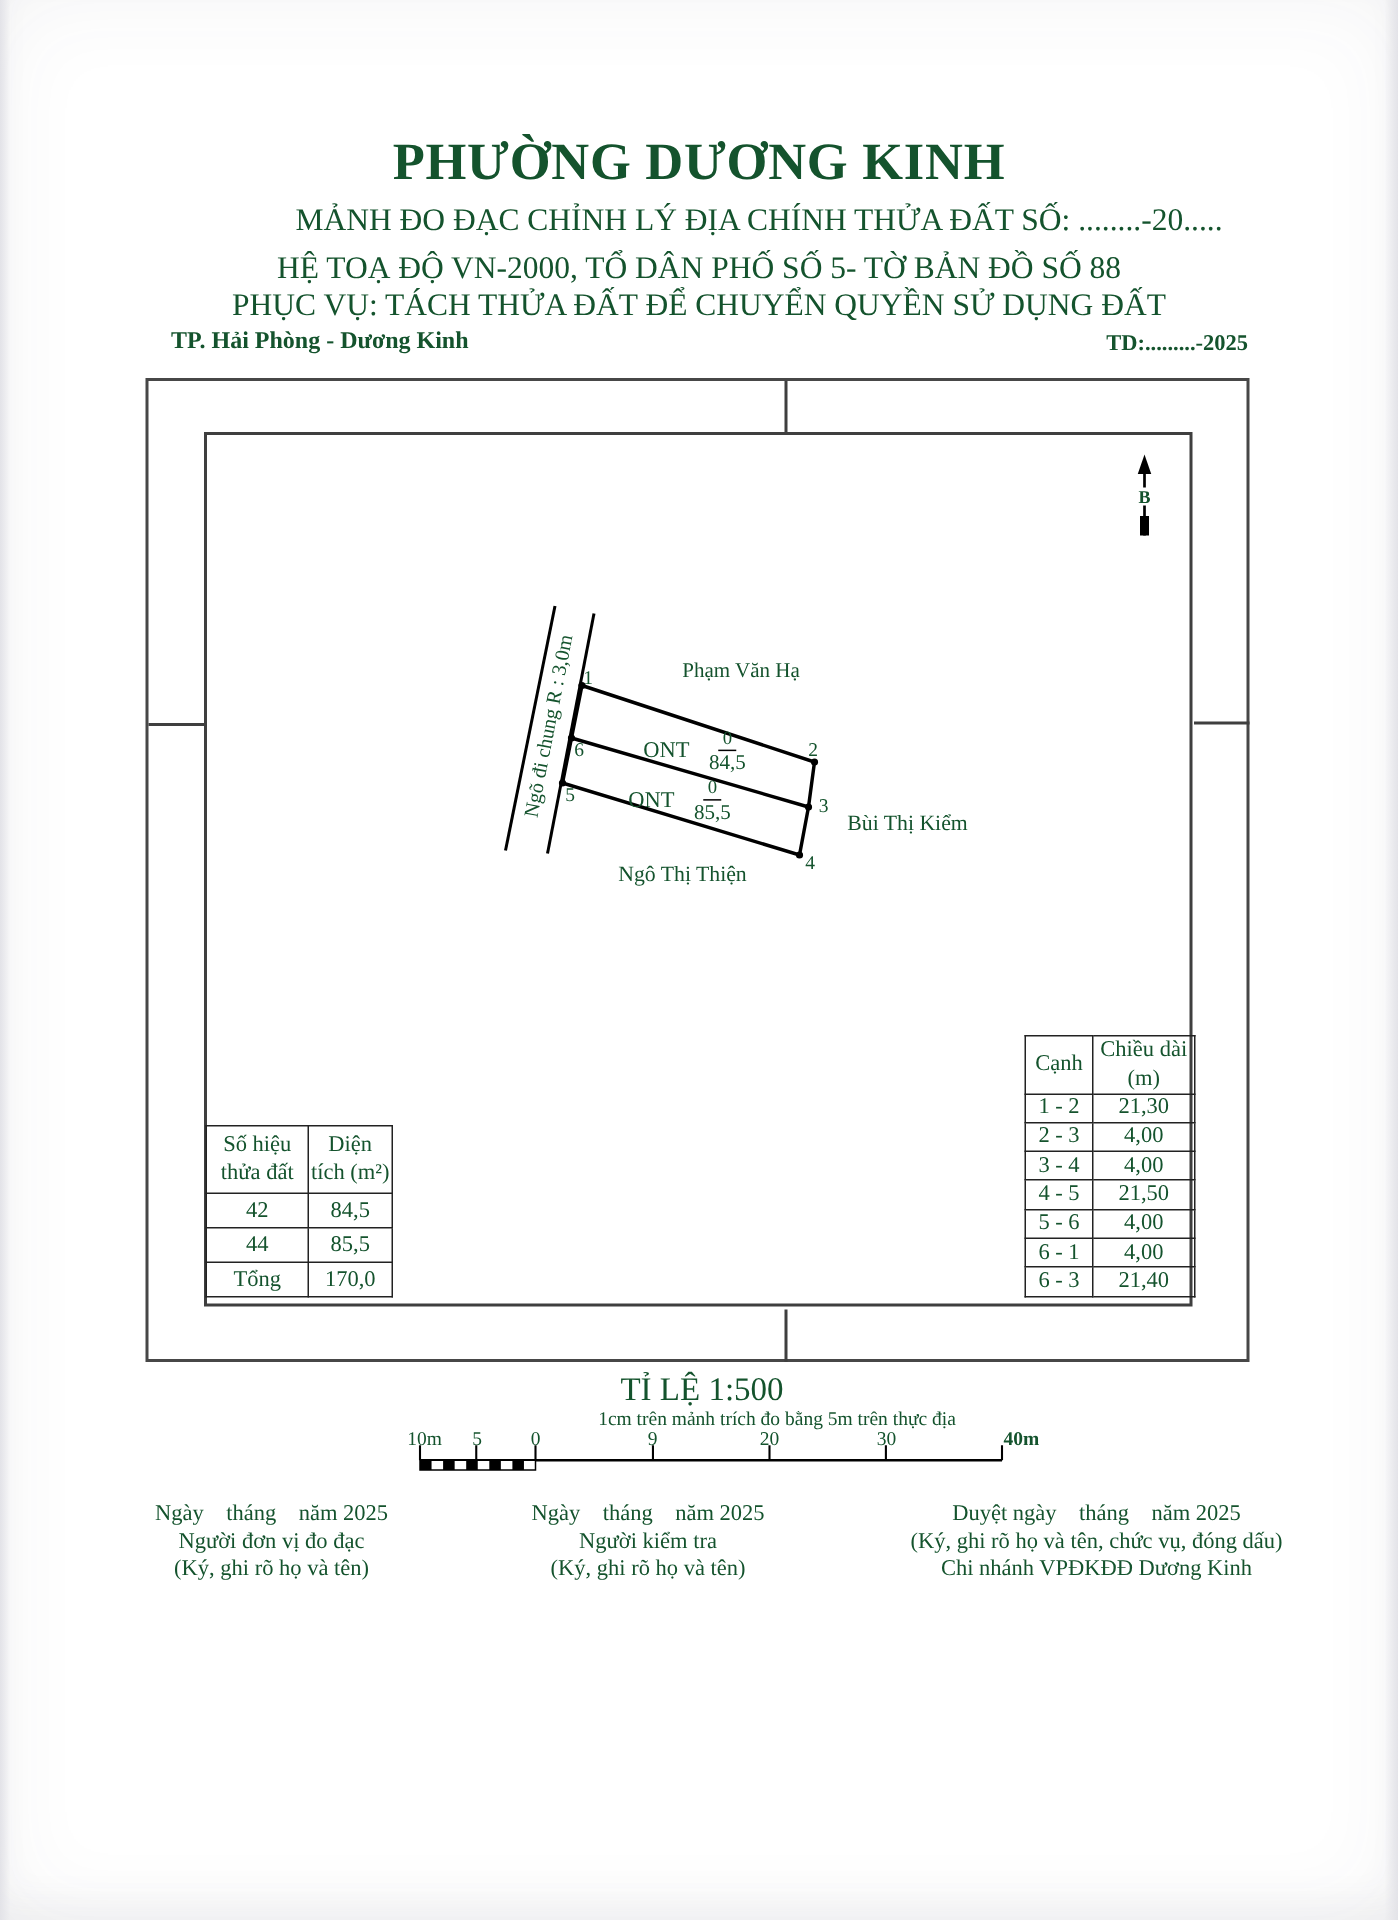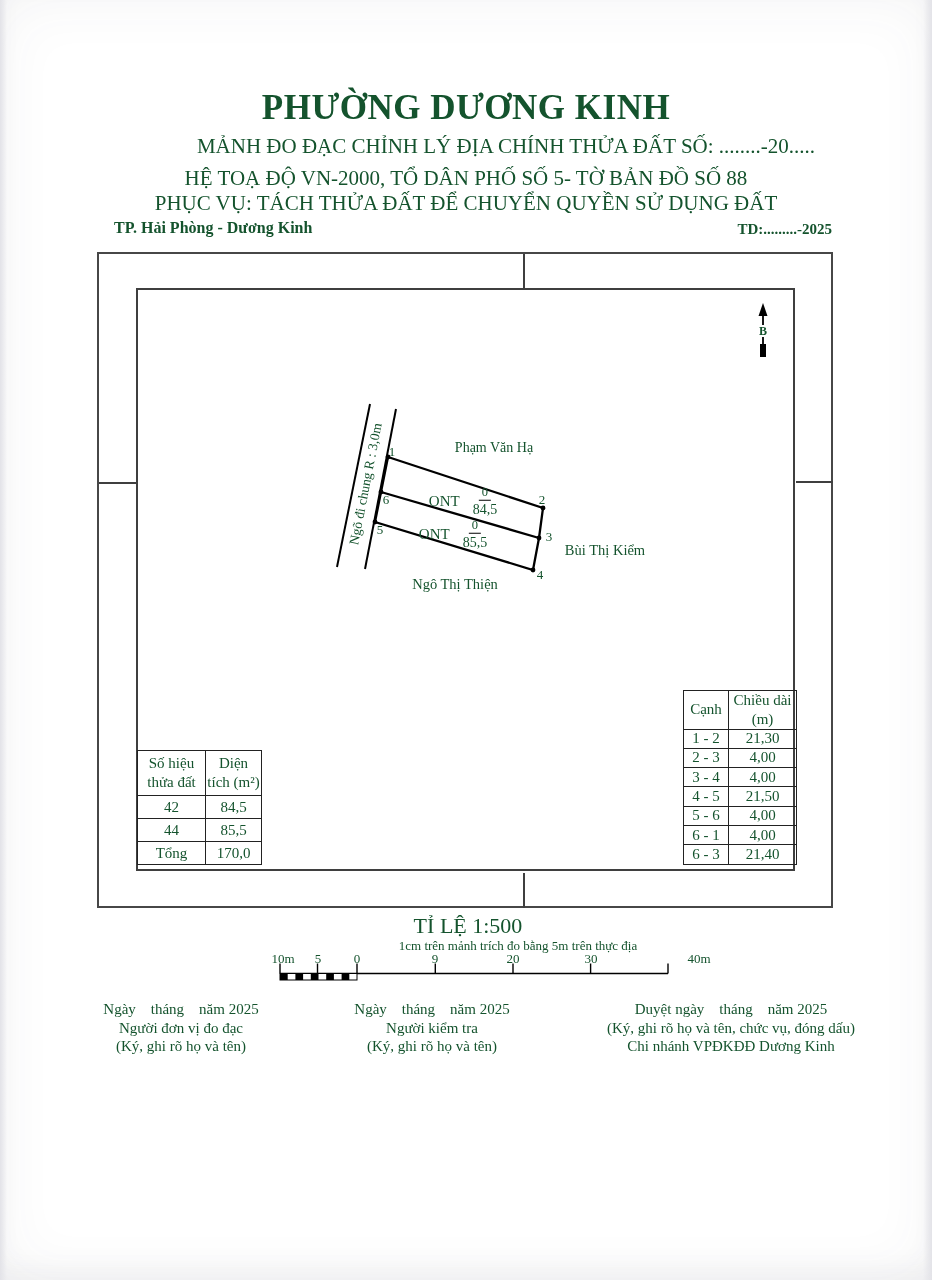--- a/index.html
+++ b/index.html
@@ -216,21 +216,21 @@
     </table>
 
   <div class="abs ctr scale-title">TỈ LỆ 1:500</div>
   <div class="abs ctr scale-caption">1cm trên mảnh trích đo bằng 5m trên thực địa</div>
   <span class="abs ctr scale-num" style="left:283px;">10m</span>
   <span class="abs ctr scale-num" style="left:318px;">5</span>
   <span class="abs ctr scale-num" style="left:357px;">0</span>
   <span class="abs ctr scale-num" style="left:435px;">9</span>
   <span class="abs ctr scale-num" style="left:513px;">20</span>
   <span class="abs ctr scale-num" style="left:591px;">30</span>
-  <span class="abs ctr scale-num" style="left:699px;">40m</span>
+  <span class="abs ctr scale-num" style="left:681px;font-weight:bold;">40m</span>
 
   <div class="abs sig" style="left:181px;">
     <div>Ngày&nbsp;&nbsp;&nbsp;&nbsp;tháng&nbsp;&nbsp;&nbsp;&nbsp;năm 2025</div>
     <div>Người đơn vị đo đạc</div>
     <div>(Ký, ghi rõ họ và tên)</div>
   </div>
   <div class="abs sig" style="left:432px;">
     <div>Ngày&nbsp;&nbsp;&nbsp;&nbsp;tháng&nbsp;&nbsp;&nbsp;&nbsp;năm 2025</div>
     <div>Người kiểm tra</div>
     <div>(Ký, ghi rõ họ và tên)</div>

